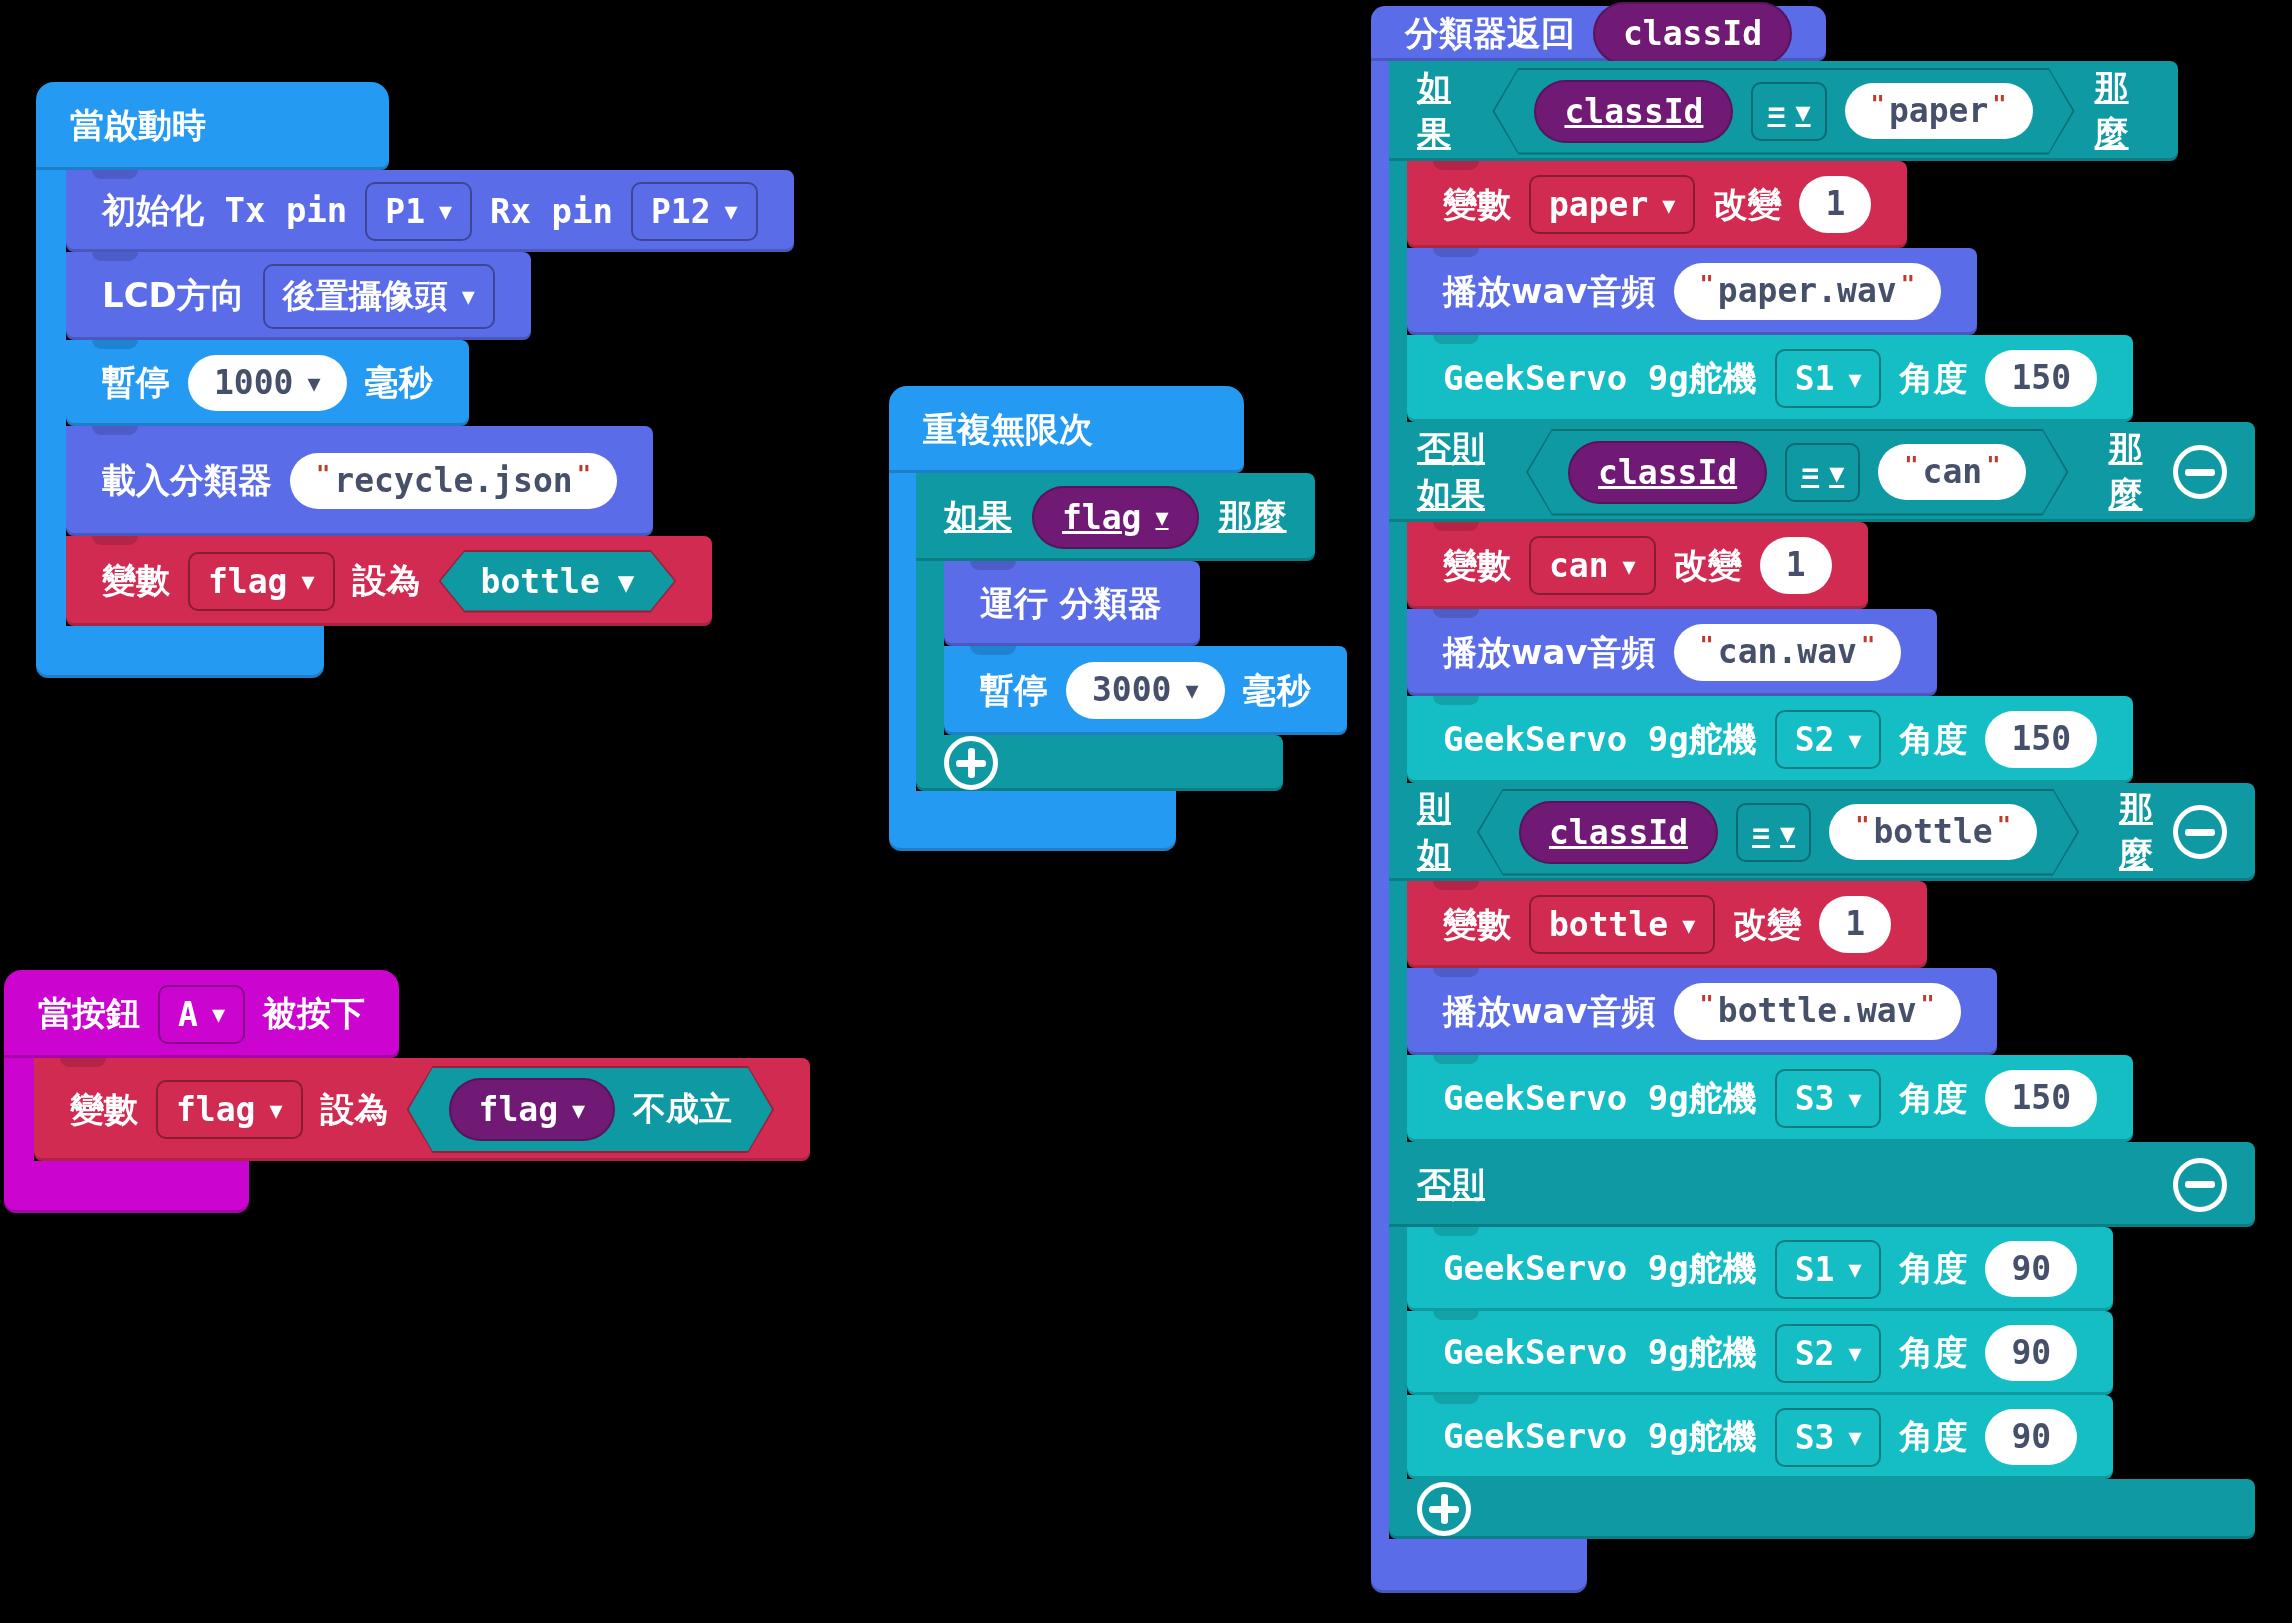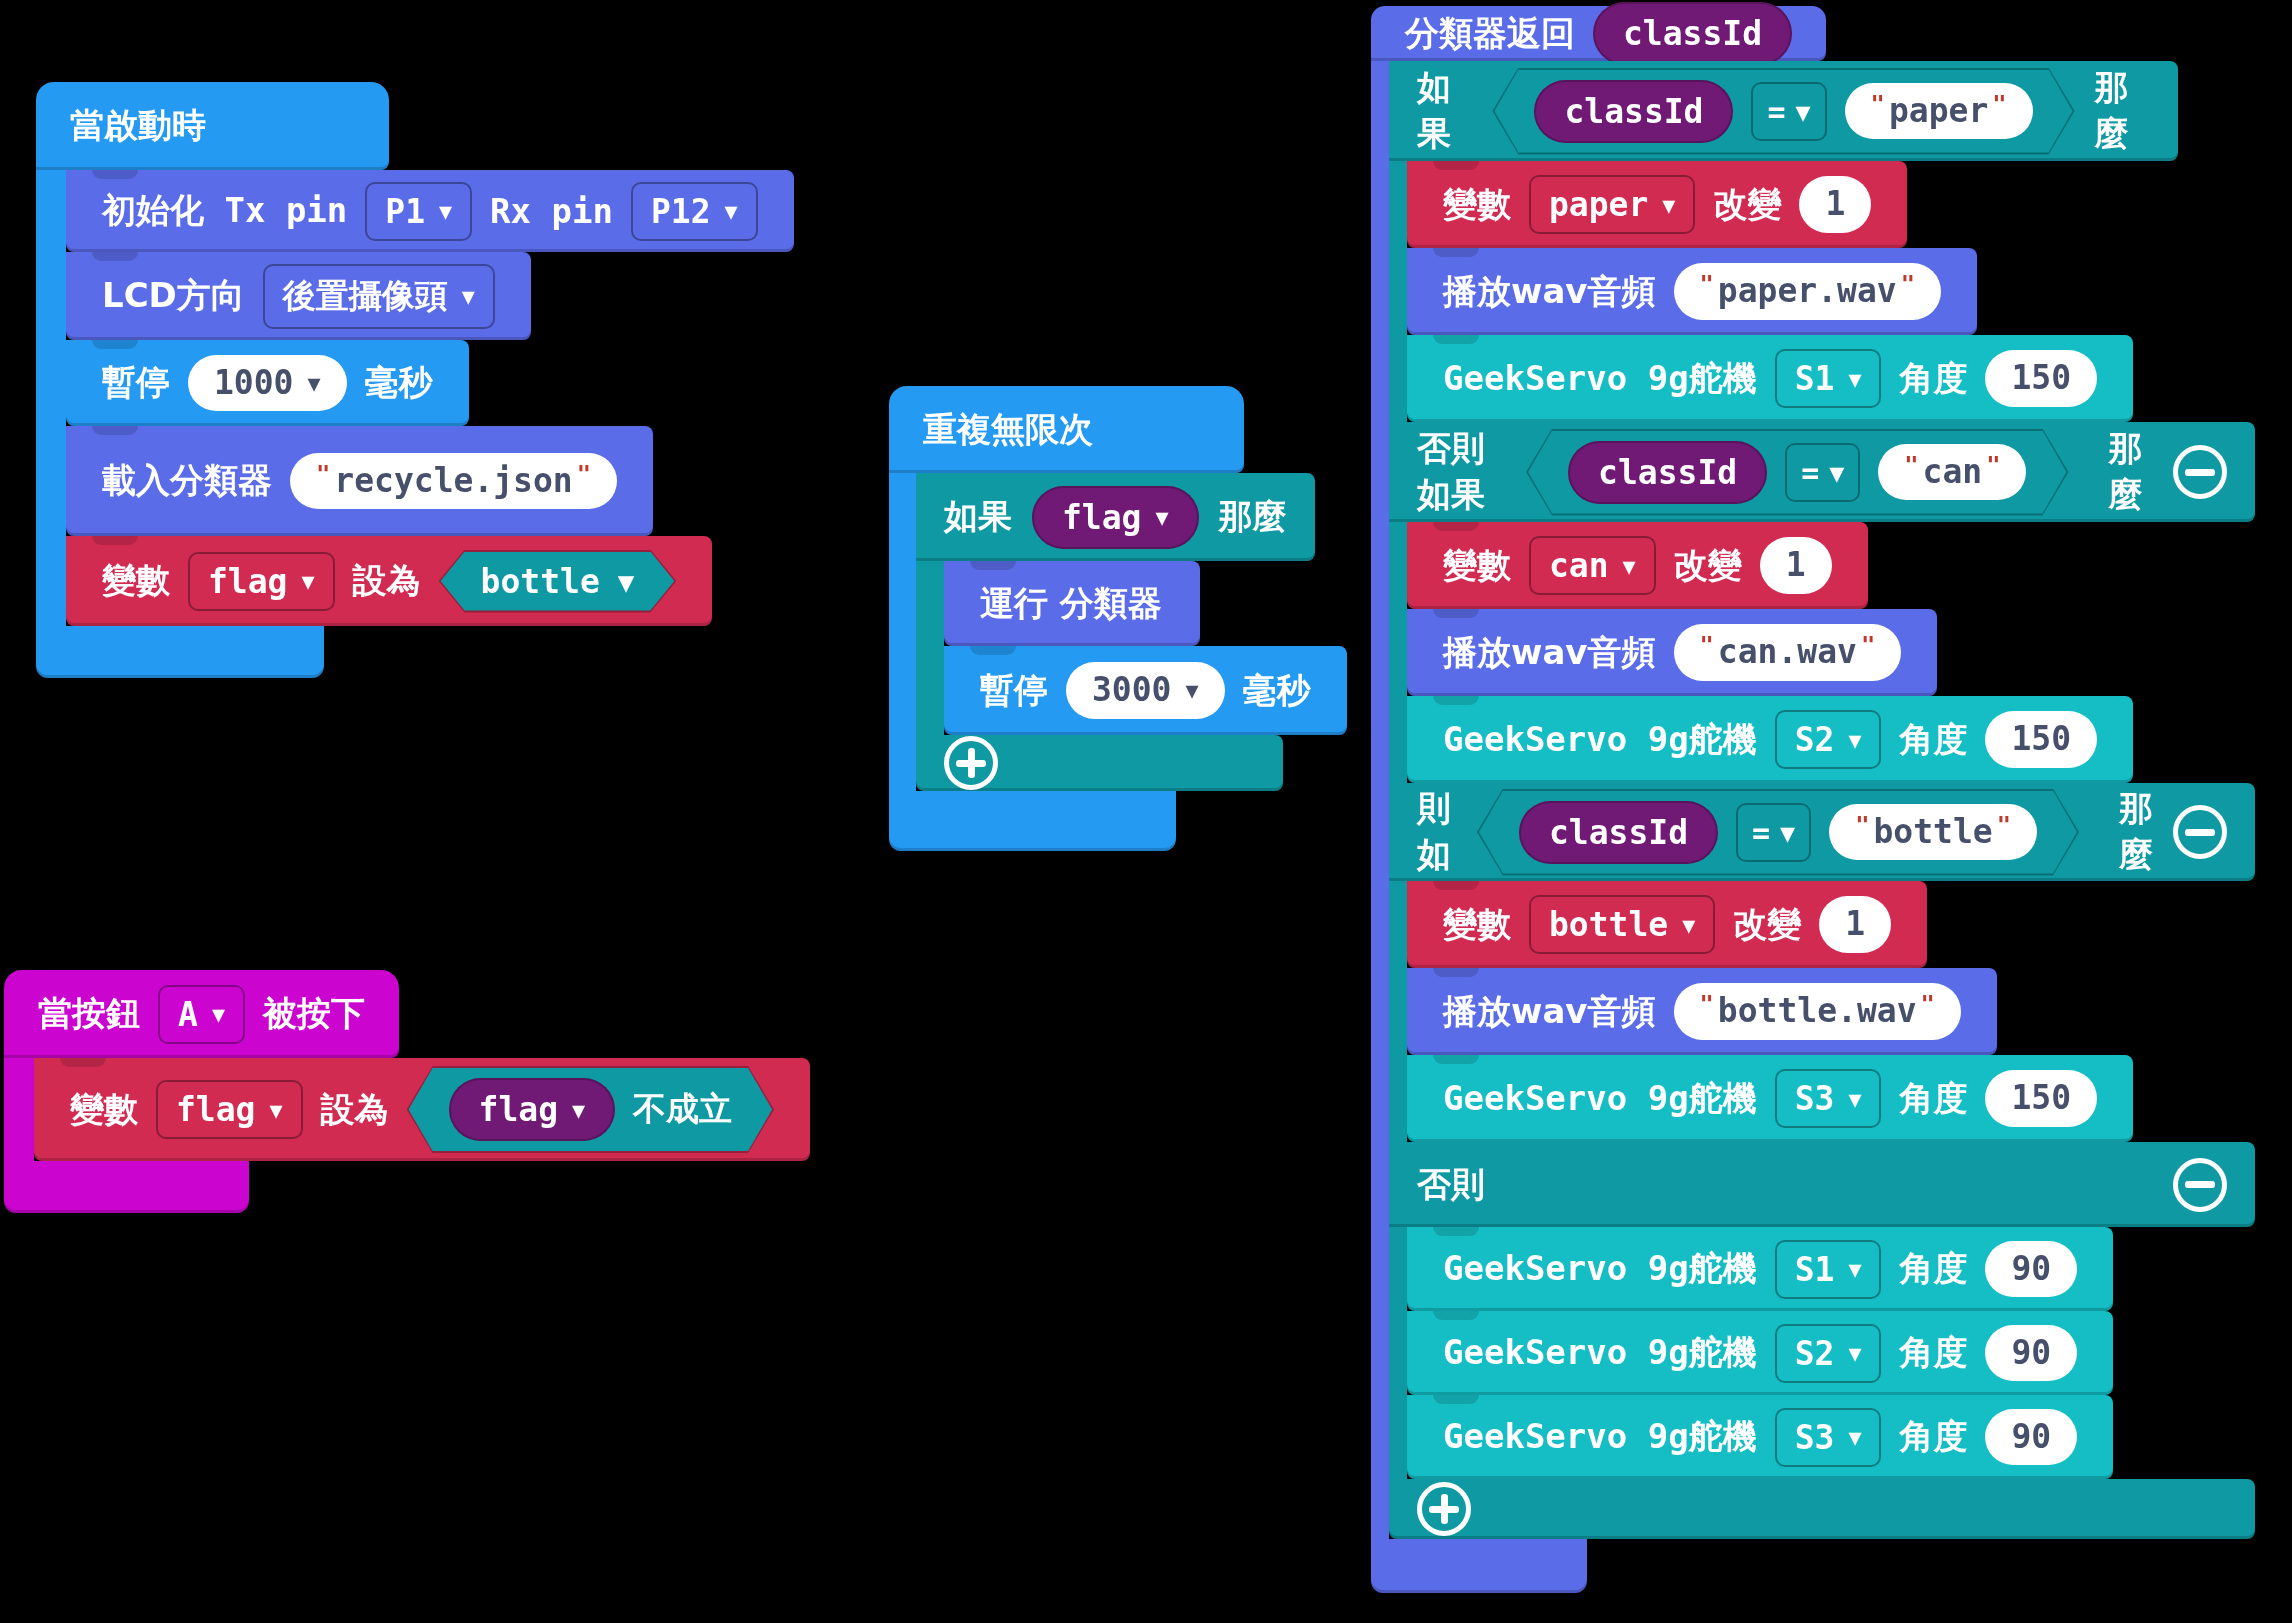--- a/index.html
+++ b/index.html
@@ -56,21 +56,21 @@
   .eqbox{display:inline-flex;align-items:center;gap:10px;padding:10px 14px;border-radius:10px;
      border:2px solid rgba(0,0,0,.3);color:#fff;font-size:30px;font-weight:bold;}
   
   .cicon{width:44px;height:44px;border:5px solid #fff;border-radius:50%;position:relative;flex:0 0 auto;}
   .cicon::after{content:'';position:absolute;left:7px;right:7px;top:50%;height:7px;margin-top:-3.5px;
      background:#fff;border-radius:3px;}
   .cicon.plus::before{content:'';position:absolute;top:7px;bottom:7px;left:50%;width:7px;margin-left:-3.5px;
      background:#fff;border-radius:3px;}
   .grow{flex:1 1 auto;}
   .clause{border-radius:0 8px 8px 0;box-shadow:inset 0 -3px 0 rgba(0,0,0,.18);
-     display:flex;align-items:center;gap:20px;padding:0 28px;color:#fff;font-size:34px;font-weight:bold;}
+     display:flex;align-items:center;gap:20px;padding:0 28px;color:#fff;font-size:34px;font-weight:bold;text-decoration:underline;}
 </style>
 </head>
 <body>
 
 <div class="group" style="left:4px;top:82px;margin-left:32px;">
   <div class="hat c-blue" style="min-width:285px;height:88px;">
     <span>當啟動時</span>
   </div>
   <div class="bodyrow">
     <div class="spine c-blue" style="width:30px;"></div>

